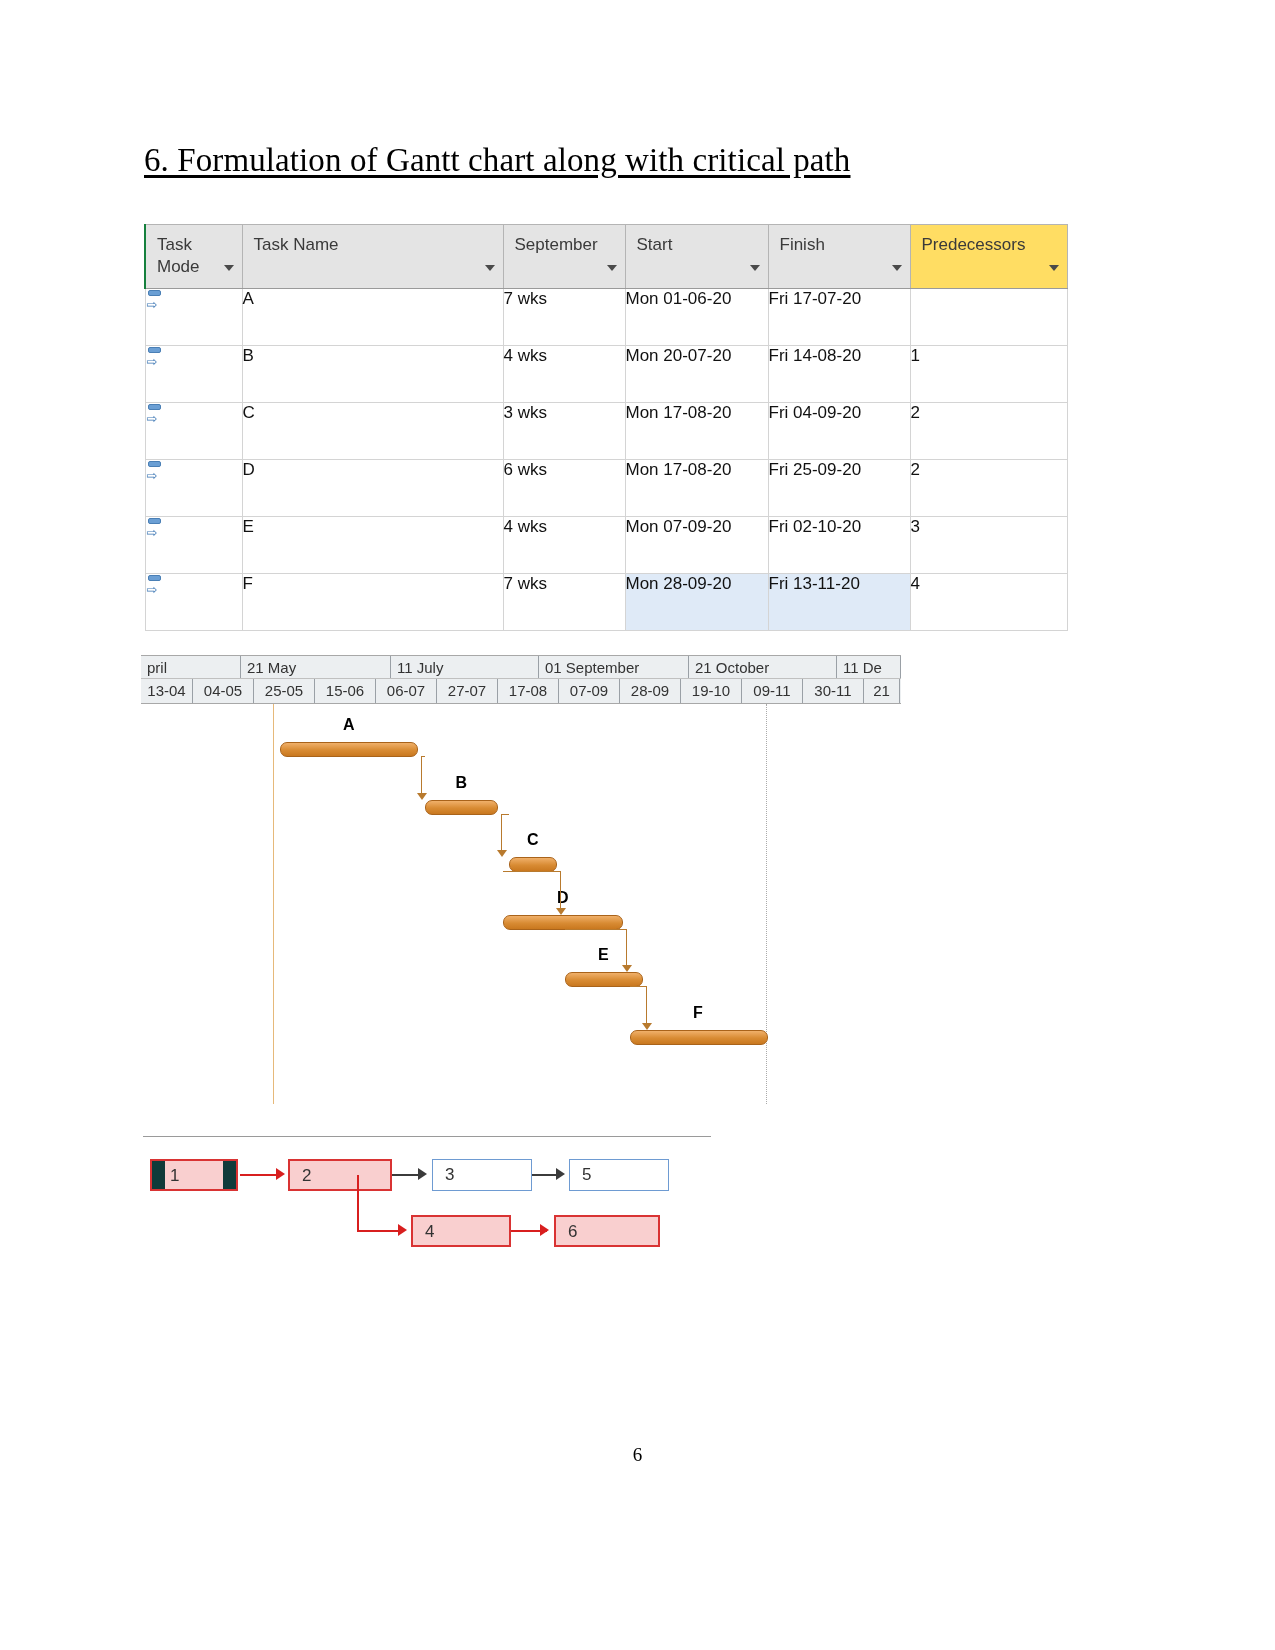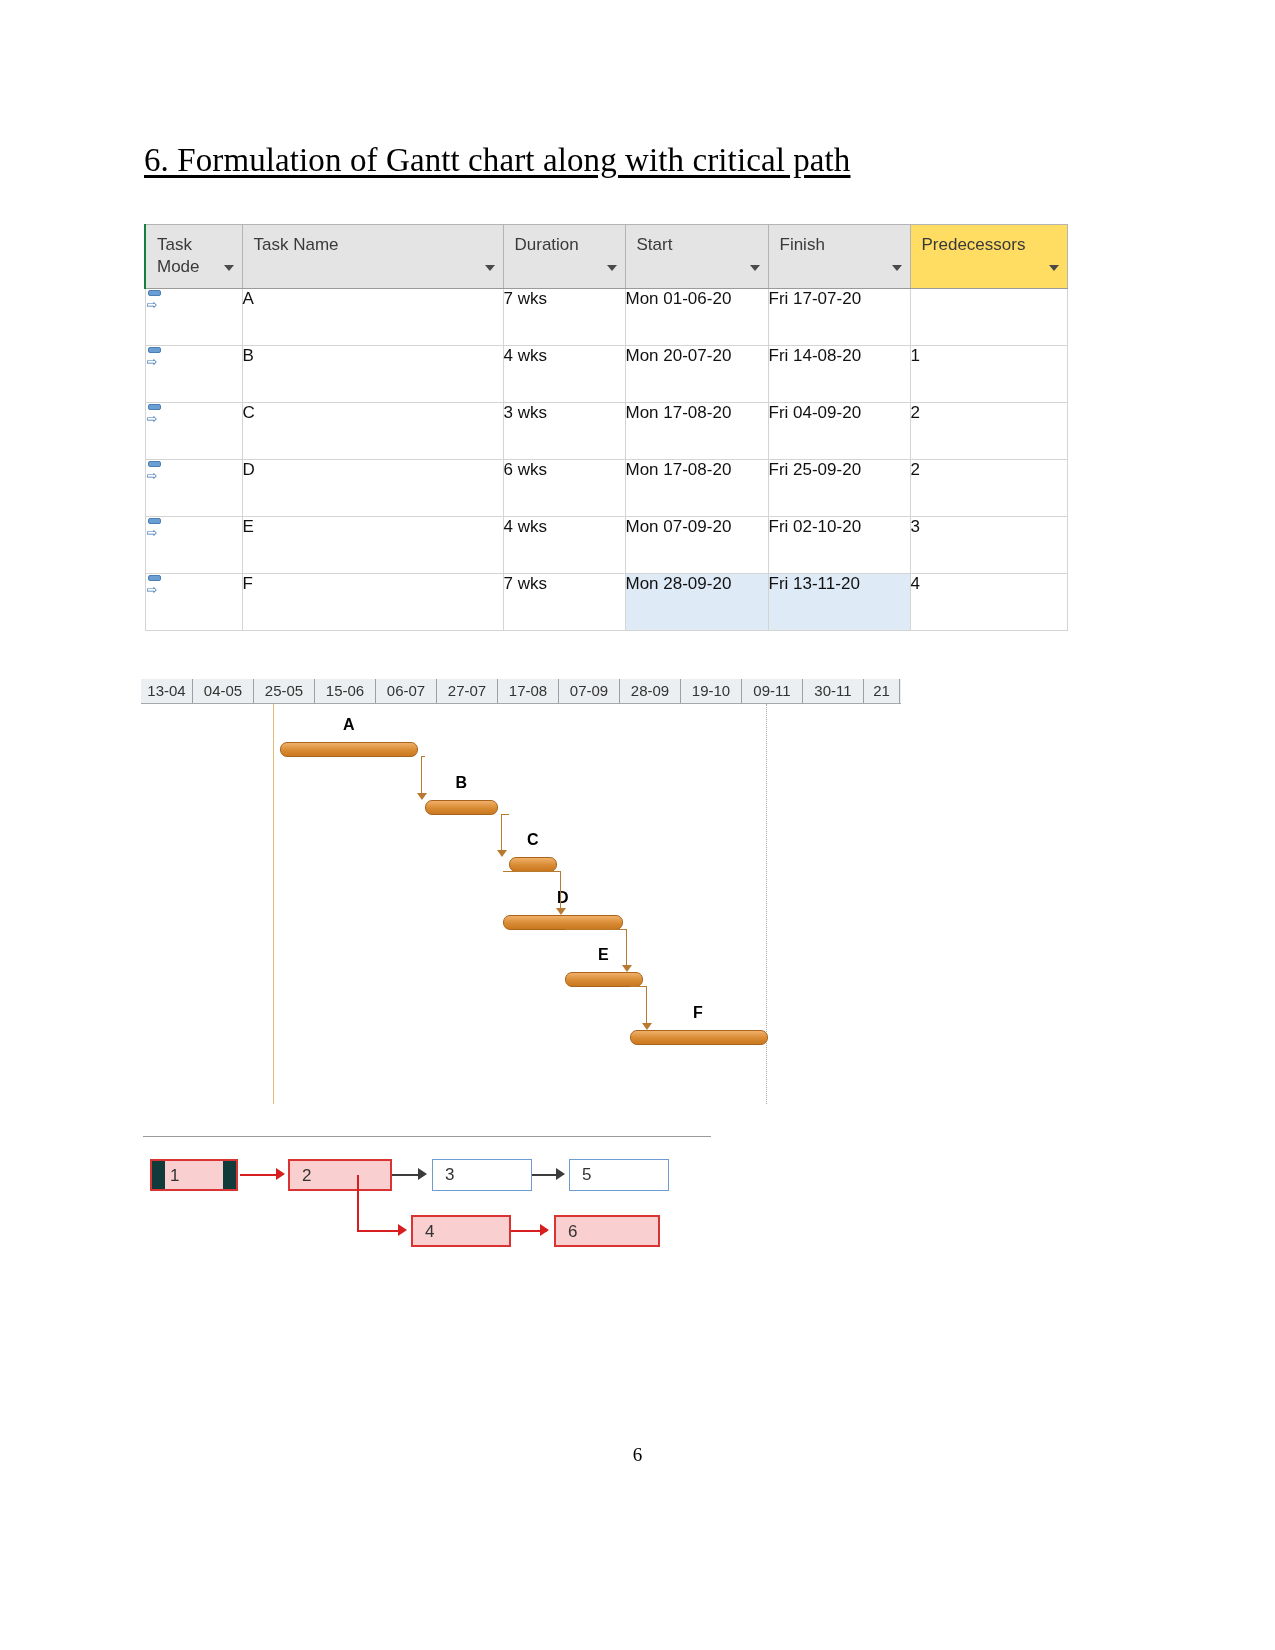--- a/index.html
+++ b/index.html
@@ -213,21 +213,21 @@
     <tr class="gridhead-row">
       <th>
         <span class="hdr-label">Task Mode</span>
         <span class="filter-arrow"></span>
       </th>
       <th>
         <span class="hdr-label">Task Name</span>
         <span class="filter-arrow"></span>
       </th>
       <th>
-        <span class="hdr-label">Duration</span>
+        <span class="hdr-label">September</span>
         <span class="filter-arrow"></span>
       </th>
       <th>
         <span class="hdr-label">Start</span>
         <span class="filter-arrow"></span>
       </th>
       <th>
         <span class="hdr-label">Finish</span>
         <span class="filter-arrow"></span>
       </th>
@@ -313,20 +313,28 @@
         <td>F</td>
         <td>7 wks</td>
         <td class="sel">Mon 28-09-20</td>
         <td class="sel">Fri 13-11-20</td>
         <td>4</td>
       </tr>
     </tbody>
 </table>
 
 <div id="gantt-wrap">
+  <div id="timeline-months">
+      <div class="mcell" style="width: 100px;">pril</div>
+      <div class="mcell" style="width: 150px;">21 May</div>
+      <div class="mcell" style="width: 148px;">11 July</div>
+      <div class="mcell" style="width: 150px;">01 September</div>
+      <div class="mcell" style="width: 148px;">21 October</div>
+      <div class="mcell" style="width: 64px;">11 De</div>
+    </div>
   <div id="timeline-days">
       <div class="dcell" style="width: 52px;">13-04</div>
       <div class="dcell" style="width: 61px;">04-05</div>
       <div class="dcell" style="width: 61px;">25-05</div>
       <div class="dcell" style="width: 61px;">15-06</div>
       <div class="dcell" style="width: 61px;">06-07</div>
       <div class="dcell" style="width: 61px;">27-07</div>
       <div class="dcell" style="width: 61px;">17-08</div>
       <div class="dcell" style="width: 61px;">07-09</div>
       <div class="dcell" style="width: 61px;">28-09</div>

